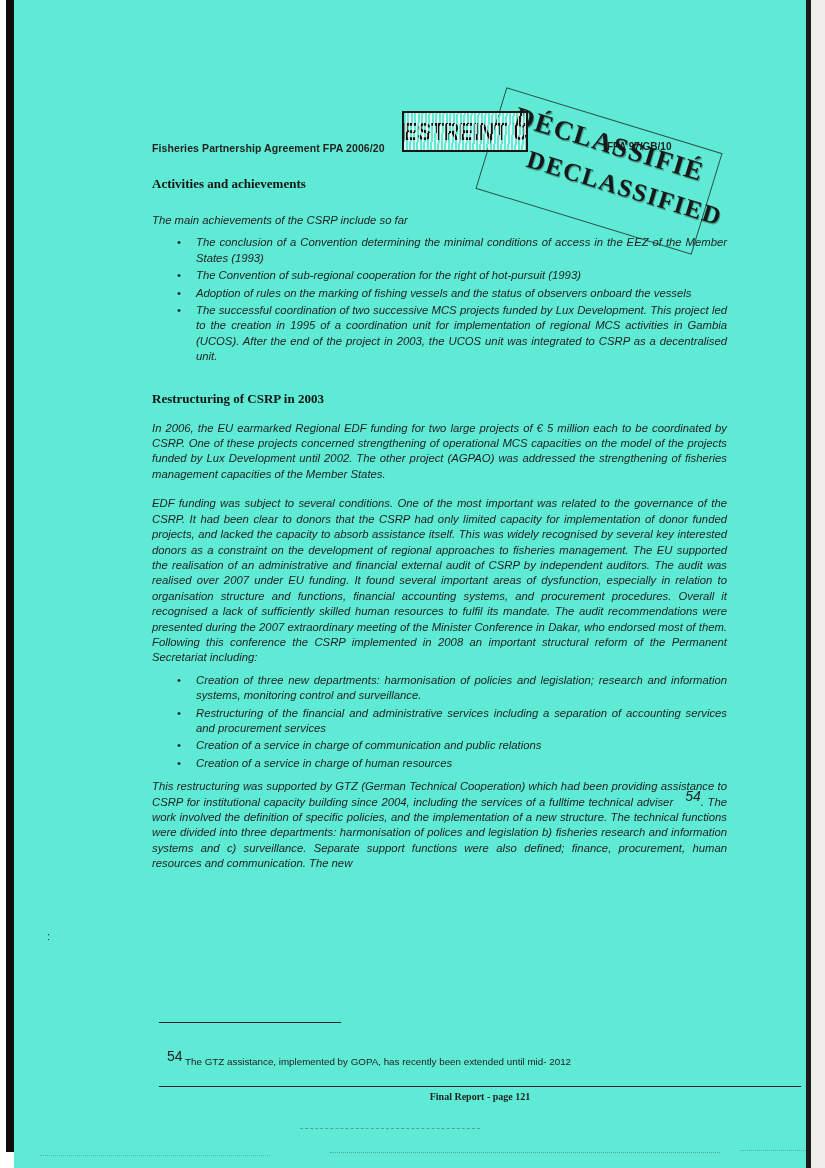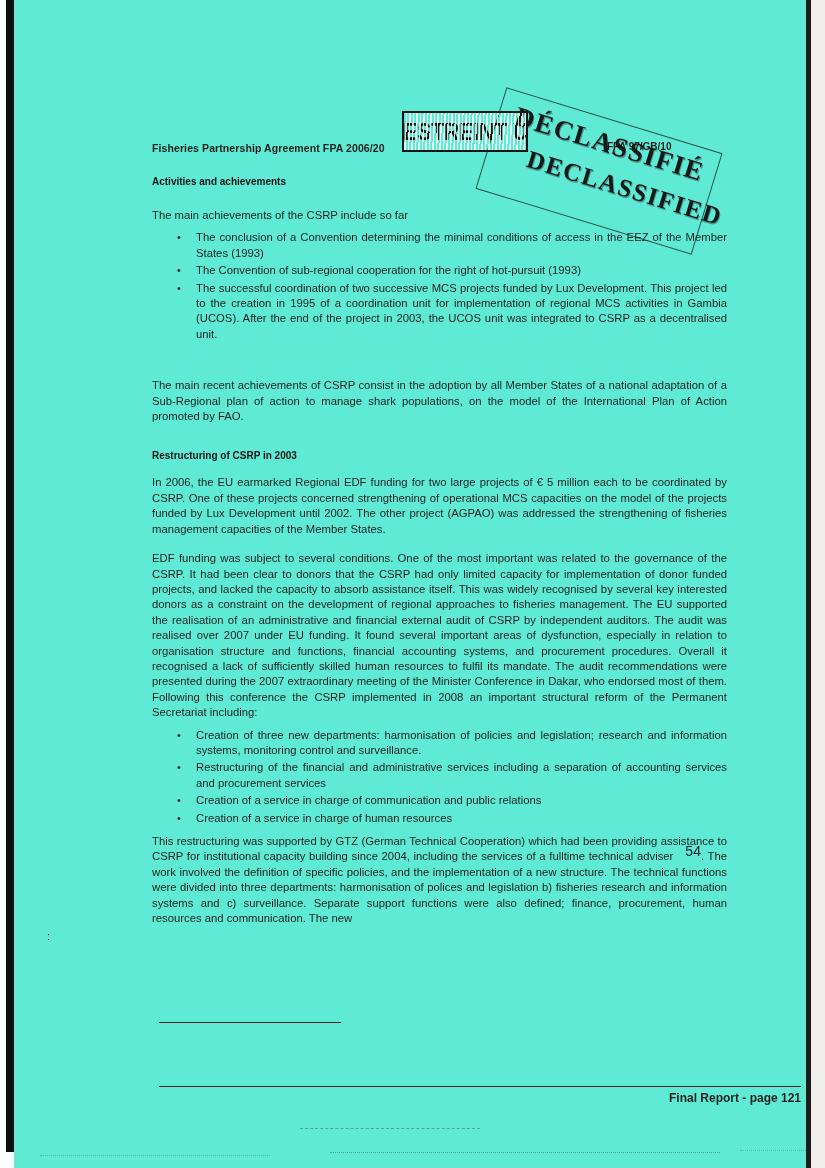--- a/index.html
+++ b/index.html
@@ -55,42 +55,42 @@
     position:absolute;white-space:nowrap;
     font-family:"Liberation Serif", serif;font-weight:bold;
     color:#181818;text-shadow:1.2px 1.2px 0 rgba(20,20,20,0.35);
     letter-spacing:1.5px;
   }
   .declass .l1{left:16px;top:8px;font-size:27px;}
   .declass .l2{left:40px;top:47px;font-size:25px;}
 
   
   .content{position:absolute;left:138px;top:176px;width:575px;}
-  h1{font-size:10px;font-weight:bold;margin:0 0 0 0;color:#141414;}
+  h1{font-size:13px;font-weight:bold;margin:0 0 0 0;color:#141414;font-family:Liberation Serif, serif;}
   .h2{margin-top:26px;}
-  p{font-size:11.3px;line-height:15.4px;text-align:justify;margin:0;}
+  p{font-size:11.3px;line-height:15.4px;text-align:justify;margin:0;font-style:italic;}
   .intro{margin-top:21px;}
-  ul{margin:7px 0 0 0;padding:0 0 0 44px;list-style:none;}
+  ul{margin:7px 0 0 0;padding:0 0 0 44px;list-style:none;font-style:italic;}
   ul li{
     font-size:11.3px;line-height:15.4px;text-align:justify;
     position:relative;margin-bottom:2px;
   }
   ul li::before{
     content:"\2022";position:absolute;left:-19px;top:0;font-size:11px;color:#1f1f1f;
   }
   .gap-lg{margin-top:36px;}
   .gap-md{margin-top:14px;}
   .gap-sm{margin-top:8px;}
   sup{font-size:14px;line-height:0;padding-left:12px;}
 
   
   .fn-rule{position:absolute;left:145px;top:1022px;width:182px;border-top:1.5px solid #222;}
   .footnote{position:absolute;left:141px;top:1056px;width:560px;font-size:9.8px;color:#222;}
   .ft-rule{position:absolute;left:145px;top:1086px;width:642px;border-top:1.5px solid #222;}
-  .footer-text{position:absolute;left:145px;top:1091px;width:642px;text-align:right;font-size:12px;font-weight:bold;}
+  .footer-text{position:absolute;left:145px;top:1091px;width:642px;text-align:center;font-size:10px;font-weight:bold;font-family:Liberation Serif, serif;}
 </style>
 </head>
 <body>
 
 <div class="page">
 
   <div class="hdr-left">Fisheries Partnership Agreement FPA 2006/20</div>
   <div class="hdr-right">FPA 97/GB/10</div>
 
   <div class="declass">
@@ -104,42 +104,43 @@
   </div>
 
   <div class="content">
     <h1>Activities and achievements</h1>
 
     <p class="intro">The main achievements of the CSRP include so far</p>
 
     <ul>
       <li>The conclusion of a Convention determining the minimal conditions of access in the EEZ of the Member States (1993)</li>
       <li>The Convention of sub-regional cooperation for the right of hot-pursuit (1993)</li>
+      <li>Adoption of rules on the marking of fishing vessels and the status of observers onboard the vessels</li>
       <li>The successful coordination of two successive MCS projects funded by Lux Development. This project led to the creation in 1995 of a coordination unit for implementation of regional MCS activities in Gambia (UCOS). After the end of the project in 2003, the UCOS unit was integrated to CSRP as a decentralised unit.</li>
     </ul>
 
-    <p class="gap-lg">The main recent achievements of CSRP consist in the adoption by all Member States of a national adaptation of a Sub-Regional plan of action to manage shark populations, on the model of the International Plan of Action promoted by FAO.</p>
 
     <h1 class="h2">Restructuring of CSRP in 2003</h1>
 
     <p class="gap-md">In 2006, the EU earmarked Regional EDF funding for two large projects of € 5 million each to be coordinated by CSRP. One of these projects concerned strengthening of operational MCS capacities on the model of the projects funded by Lux Development until 2002. The other project (AGPAO) was addressed the strengthening of fisheries management capacities of the Member States.</p>
 
     <p class="gap-md">EDF funding was subject to several conditions. One of the most important was related to the governance of the CSRP. It had been clear to donors that the CSRP had only limited capacity for implementation of donor funded projects, and lacked the capacity to absorb assistance itself. This was widely recognised by several key interested donors as a constraint on the development of regional approaches to fisheries management. The EU supported the realisation of an administrative and financial external audit of CSRP by independent auditors. The audit was realised over 2007 under EU funding. It found several important areas of dysfunction, especially in relation to organisation structure and functions, financial accounting systems, and procurement procedures. Overall it recognised a lack of sufficiently skilled human resources to fulfil its mandate. The audit recommendations were presented during the 2007 extraordinary meeting of the Minister Conference in Dakar, who endorsed most of them. Following this conference the CSRP implemented in 2008 an important structural reform of the Permanent Secretariat including:</p>
 
     <ul>
       <li>Creation of three new departments: harmonisation of policies and legislation; research and information systems, monitoring control and surveillance.</li>
       <li>Restructuring of the financial and administrative services including a separation of accounting services and procurement services</li>
       <li>Creation of a service in charge of communication and public relations</li>
       <li>Creation of a service in charge of human resources</li>
     </ul>
 
     <p class="gap-sm"><span>This restructuring was supported by GTZ (German Technical Cooperation) which had been providing assistance to CSRP for institutional capacity building since 2004, including the services of a fulltime technical adviser</span><sup>54</sup><span>. The work involved the definition of specific policies, and the implementation of a new structure. The technical functions were divided into three departments: harmonisation of polices and legislation b) fisheries research and information systems and c) surveillance. Separate support functions were also defined; finance, procurement, human resources and communication. The new</span></p>
   </div>
 
   <div class="fn-rule"></div>
+  <div class="footnote"><sup>54</sup><span> The GTZ assistance, implemented by GOPA, has recently been extended until mid- 2012</span></div>
 
   <div class="ft-rule"></div>
   <div class="footer-text">Final Report - page 121</div>
 
   <div class="colon-artifact">:</div>
 </div>
 
 <div class="left-bar"></div>
 <div class="right-edge"></div>
 <div class="right-line"></div>

